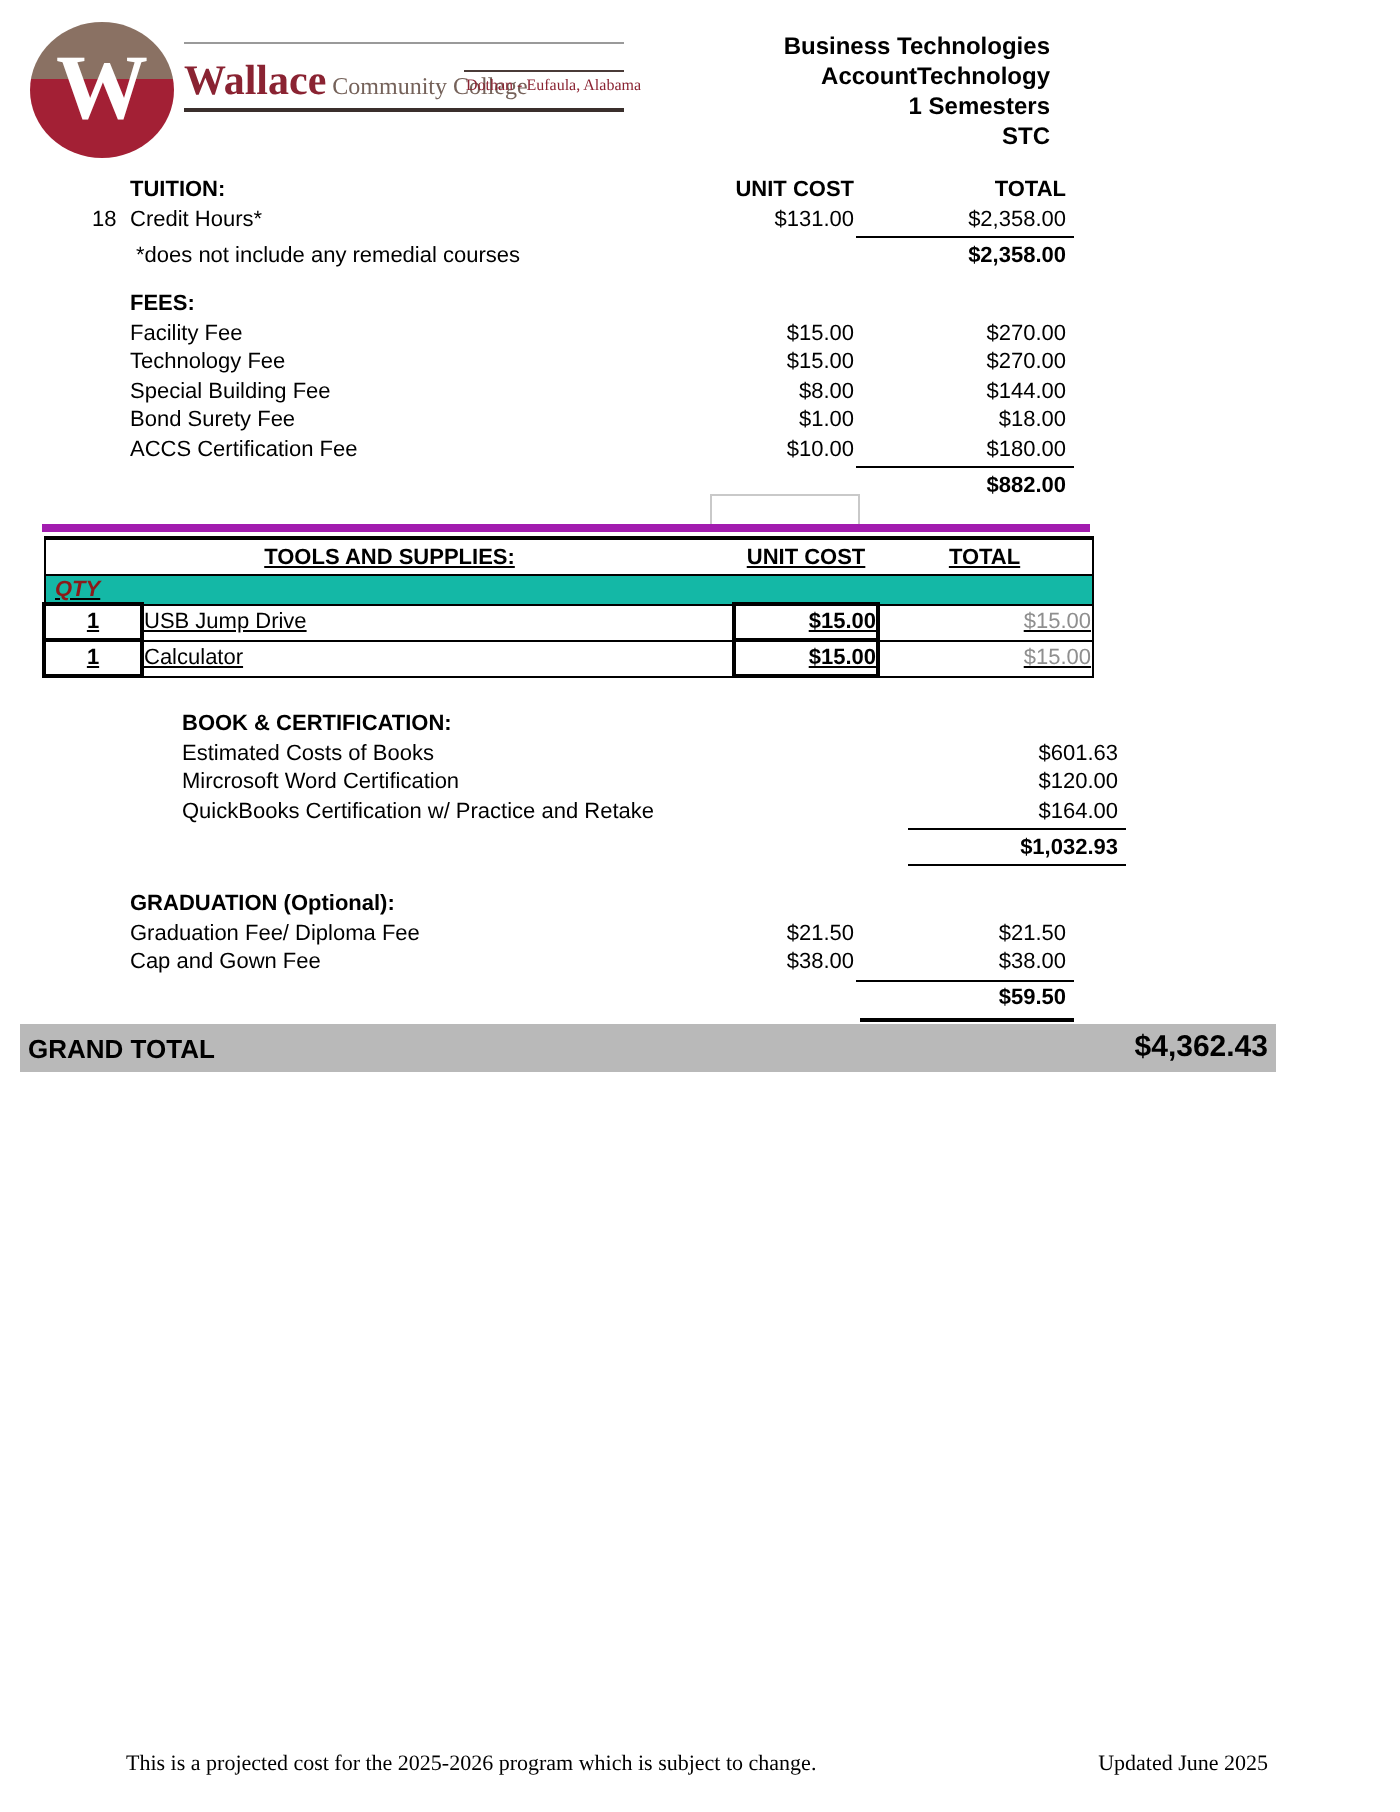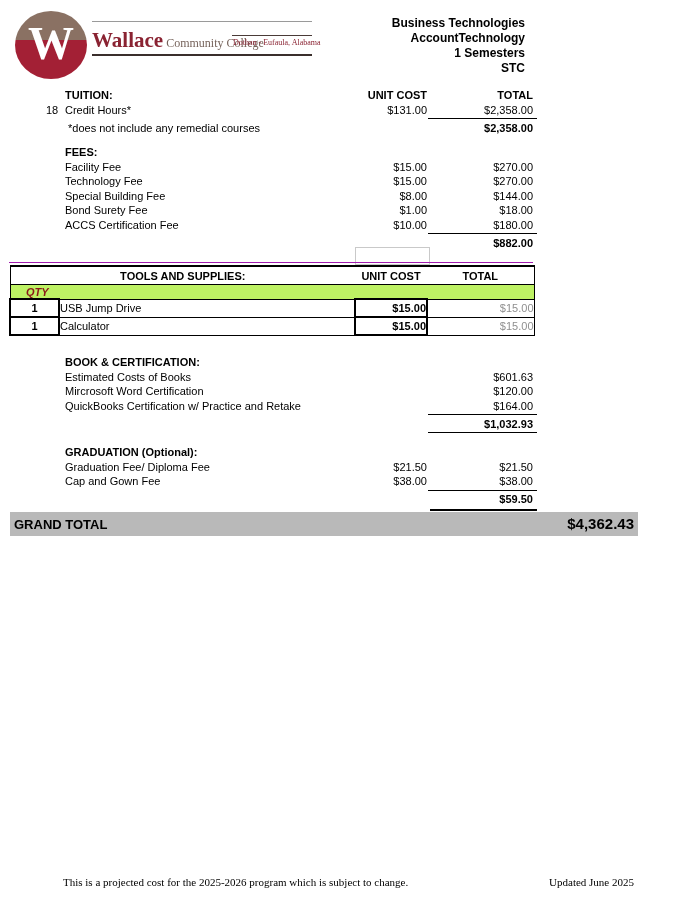--- a/index.html
+++ b/index.html
@@ -36,28 +36,28 @@
   .row .note{position:absolute;left:68px;top:0;white-space:nowrap;}
   .row .unit{position:absolute;right:110px;top:0;white-space:nowrap;}
   .row .tot{position:absolute;right:4px;top:0;white-space:nowrap;}
   .b{font-weight:bold;}
   .rule{height:0;border-top:1.5px solid #000;margin-left:428px;width:109px;}
   .rule-thin{height:0;border-top:1px solid #000;margin-left:428px;width:109px;}
   .subrow{margin-top:2.5px;text-align:center;}
   
   .empty-box{position:absolute;left:355px;top:247px;width:73px;height:16px;border:1px solid #c9c9c9;background:#fff;}
   
-  .tools-wrap{position:absolute;left:9px;top:262px;width:524px;border-top:1px solid #a21caf;}
+  .tools-wrap{position:absolute;left:21px;top:262px;width:524px;border-top:4px solid #a21caf;text-decoration:underline;}
   table.tools{border-collapse:collapse;table-layout:fixed;width:524px;margin-top:2px;
     font-size:11px;}
   table.tools td{padding:0;overflow:hidden;white-space:nowrap;}
   tr.hdr td{border-top:2px solid #000;border-bottom:1.5px solid #000;font-weight:bold;text-align:center;height:17px;}
   tr.hdr td.hl{border-left:1.5px solid #000;}
   tr.hdr td.hr{border-right:1.5px solid #000;}
-  tr.qtyrow td{background:#bef264;height:13px;border-bottom:1px solid #000;text-align:center;}
+  tr.qtyrow td{background:#14b8a6;height:13px;border-bottom:1px solid #000;}
   tr.qtyrow td.ql{border-left:1px solid #000;color:#8b1a1a;font-weight:bold;font-style:italic;padding-left:5px;}
   tr.qtyrow td.qr{border-right:1px solid #000;}
   tr.itemrow td{height:16px;}
   td.c-qty{border:2px solid #000;text-align:center;font-weight:bold;}
   td.c-item{border:1px solid #000;padding-left:3px;}
   td.c-unit{border:2px solid #000;text-align:right;padding-right:4px;font-weight:bold;}
   td.c-tot{border:1px solid #000;text-align:right;padding-right:3px;color:#8f8f8f;}
   .tooltotal{position:absolute;left:0;top:332px;width:537px;height:15px;}
   .tooltotal .lblr{position:absolute;right:110px;font-weight:bold;}
   .tooltotal .val{position:absolute;right:4px;font-weight:bold;}
@@ -178,21 +178,21 @@
       <tr class="itemrow">
         <td class="c-qty">1</td>
         <td class="c-item">Calculator</td>
         <td class="c-unit">$15.00</td>
         <td class="c-tot">$15.00</td>
       </tr>
     </tbody>
       </table>
   </div>
 
-  <div class="section" style="top:356px;">
+  <div class="section" style="top:356px;padding-left:26px;">
     <div class="row">
       <span class="lbl b">BOOK &amp; CERTIFICATION:</span>
     </div>
     <div class="row">
       <span class="lbl">Estimated Costs of Books</span>
       <span class="tot">$601.63</span>
     </div>
     <div class="row">
       <span class="lbl">Mircrosoft Word Certification</span>
       <span class="tot">$120.00</span>

